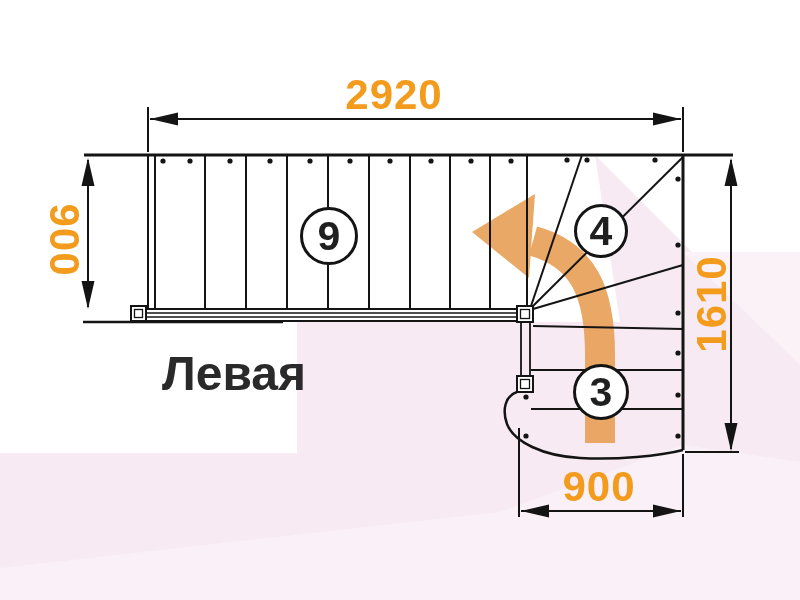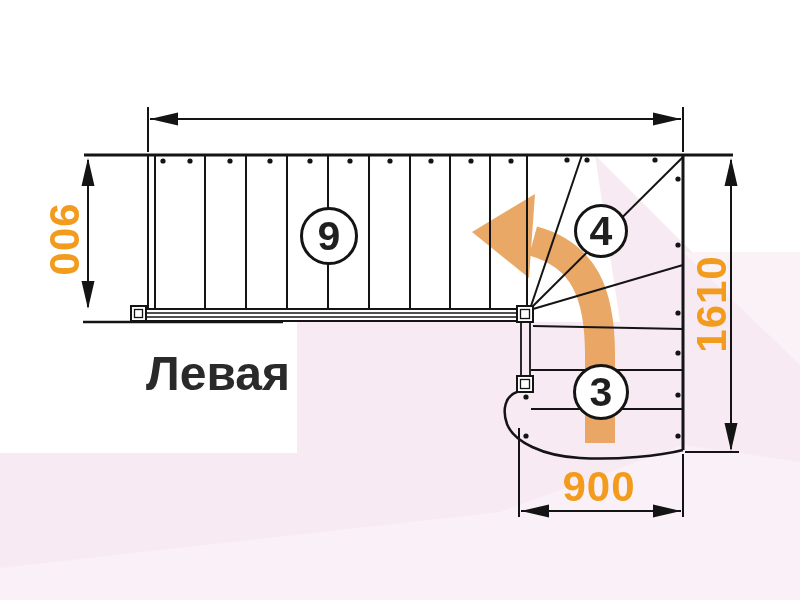--- a/index.html
+++ b/index.html
@@ -11,21 +11,21 @@
   .txt{position:absolute;z-index:3;font-weight:bold;line-height:1;white-space:nowrap;}
   .dim{color:#f29b1d;font-size:42px;letter-spacing:1px;text-align:center;}
   .rot-ccw{transform:rotate(-90deg);}
   .rot-cw{transform:rotate(90deg);}
   .badge{
     position:absolute;z-index:2;box-sizing:border-box;background:#ffffff;
     border:3px solid #141414;border-radius:50%;
     display:flex;align-items:center;justify-content:center;
     font-weight:bold;color:#1f1f1f;font-size:41px;
   }
-  .title{color:#2a2a2a;font-size:48px;}
+  .title{color:#2a2a2a;font-size:48px;margin-left:16px;}
 </style>
 </head>
 <body>
 
 <div id="stage">
 
   <svg width="800" height="600" viewBox="0 0 800 600">
 
     <g>
       <polygon points="595,155 740,300 800,360 800,600 0,600 0,453 297,453 297,322 620,322" fill="#f7eaf3"></polygon>
@@ -146,20 +146,21 @@
       <line x1="521" y1="511" x2="681" y2="511" stroke-width="2"></line>
       <polygon points="521,511 549,504.5 549,517.5" stroke="none"></polygon>
       <polygon points="681,511 653,504.5 653,517.5" stroke="none"></polygon>
     </g>
   </svg>
 
   <div class="badge" style="left:300px;top:207px;width:58px;height:58px;">9</div>
   <div class="badge" style="left:574px;top:204px;width:54px;height:54px;">4</div>
   <div class="badge" style="left:573px;top:364px;width:56px;height:56px;">3</div>
 
+  <div class="txt dim" style="left:314px;top:74px;width:160px;">2920</div>
 
   <div class="txt dim rot-cw" style="left:-16px;top:219px;width:160px;">900</div>
 
   <div class="txt dim rot-ccw" style="left:632px;top:283px;width:160px;">1610</div>
 
   <div class="txt dim" style="left:519px;top:466px;width:160px;">900</div>
 
   <div class="txt title" style="left:146px;top:350px;">Левая</div>
 
 </div>

